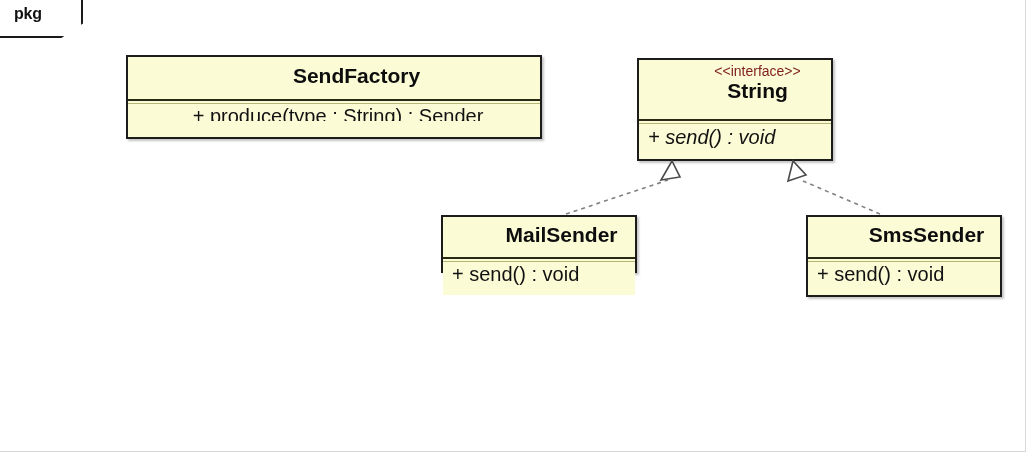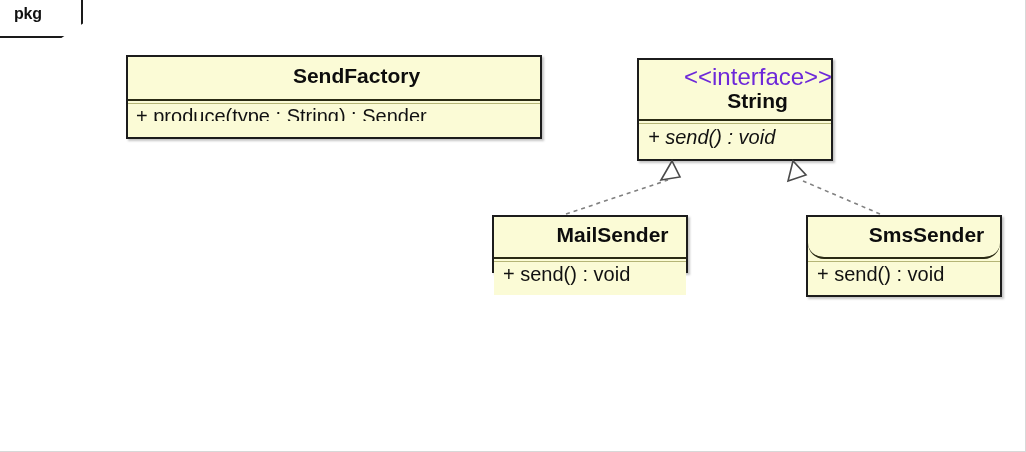--- a/index.html
+++ b/index.html
@@ -76,22 +76,22 @@
   .uml-header::after {
     content: "";
     position: absolute;
     left: 0;
     right: 0;
     bottom: -5px;
     height: 1px;
     background: #b5b577;
   }
   .uml-stereotype {
-    font-size: 24px;
-    color: #6d28d9;
+    font-size: 14px;
+    color: #7f1d1d;
     line-height: 1.05;
     font-weight: normal;
   }
   .uml-name {
     font-size: 21px;
     font-weight: bold;
     color: #0d0d0d;
     line-height: 1.1;
   }
   .uml-compartment {
@@ -117,39 +117,40 @@
     width: 416px;
     height: 84px;
   }
   #box-sendfactory .uml-header {
     height: 44px;
     padding-top: 7px;
   }
   #box-sendfactory .uml-compartment {
     height: 20px;
     padding: 4px 0 0 8px;
+    text-align: center;
   }
 
   #box-sender {
     left: 637px;
     top: 58px;
     width: 196px;
     height: 103px;
   }
   #box-sender .uml-header {
     height: 61px;
     padding-top: 4px;
   }
   #box-sender .uml-compartment {
     height: 38px;
     padding: 5px 0 0 9px;
   }
 
   #box-mailsender {
-    left: 492px;
+    left: 441px;
     top: 215px;
     width: 196px;
     height: 58px;
   }
   #box-mailsender .uml-header {
     height: 42px;
     padding-top: 6px;
   }
   #box-mailsender .uml-compartment {
     height: 36px;
@@ -158,21 +159,20 @@
 
   #box-smssender {
     left: 806px;
     top: 215px;
     width: 196px;
     height: 82px;
   }
   #box-smssender .uml-header {
     height: 42px;
     padding-top: 6px;
-    border-radius: 16px;
   }
   #box-smssender .uml-compartment {
     height: 36px;
     padding: 4px 0 0 9px;
   }
 
   
   #relations {
     position: absolute;
     left: 0;

